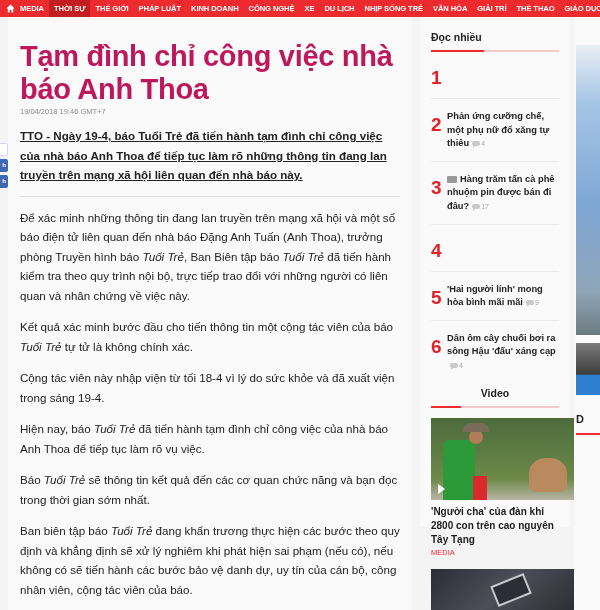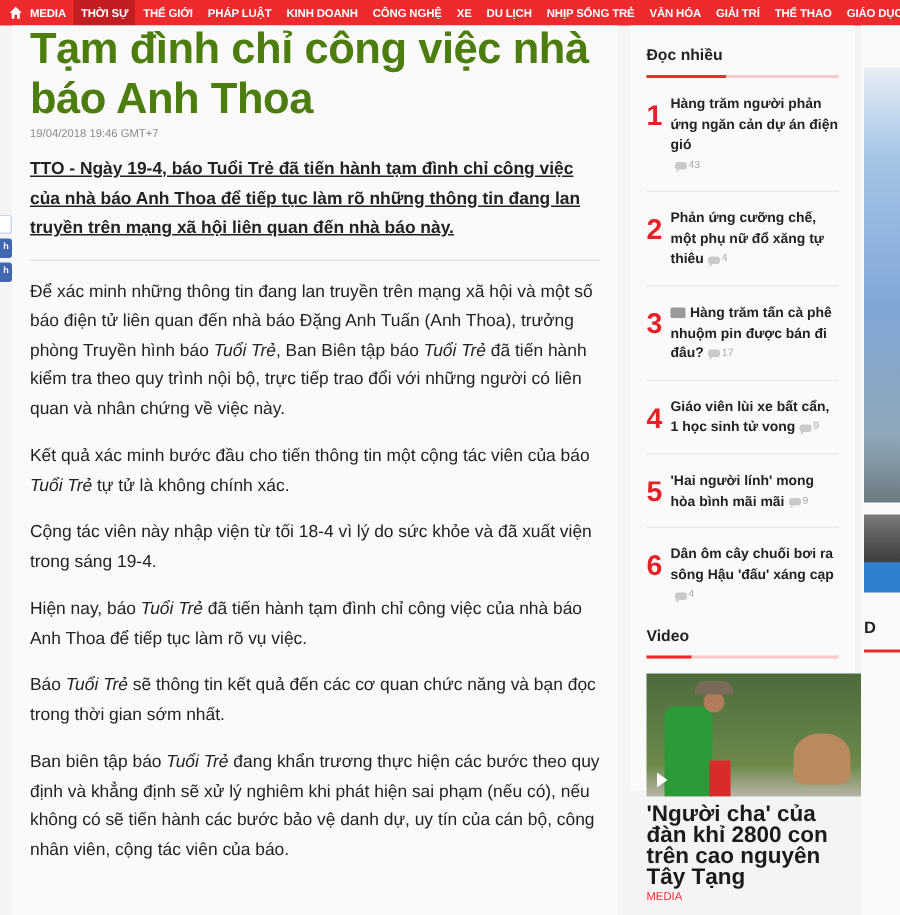--- a/index.html
+++ b/index.html
@@ -13,21 +13,21 @@
   .topnav .item.active { background: #c21e22; }
 
   
   .share { position: absolute; left: 0; top: 143px; width: 8px; }
   .share .s { width: 8px; height: 13px; margin-bottom: 3px; border-radius: 0 2px 2px 0; }
   .share .s1 { background: #fff; border: 1px solid #cfd6e4; border-left: none; }
   .share .s2, .share .s3 { background: #4267b2; color: #fff; font-size: 6px; line-height: 13px; text-align: center; font-weight: bold; }
 
   
   .article { position: absolute; left: 8px; top: 17px; width: 404px; height: 593px; background: #fafafa; padding: 0 12px; }
-  .title { font-size: 29px; font-weight: bold; line-height: 33px; color: #4d7c0f; letter-spacing: -0.3px; }
+  .title { font-size: 29px; font-weight: bold; line-height: 33px; color: #be185d; margin-top: 23px; letter-spacing: -0.3px; }
   .date { font-size: 7.5px; color: #8a8a8a; margin-top: 1px; }
   .sapo { font-size: 11.6px; font-weight: bold; line-height: 19.5px; color: #222; margin-top: 10px; text-decoration: underline; }
   .sep { height: 1px; background: #e3e3e3; margin: 11px 0 11px 0; }
   .body p { font-size: 11.6px; line-height: 19.5px; color: #222; margin-bottom: 12px; }
   .body p i { font-style: italic; }
 
   
   .sidebar { position: absolute; left: 420px; top: 17px; width: 150px; height: 510px; background: #fafafa; padding: 0 11px; }
   .sec-head { font-size: 10.5px; font-weight: bold; color: #222; margin-top: 14px; }
   .sec-line { position: relative; height: 2px; background: #f6c9ca; margin-top: 7px; }
@@ -42,21 +42,21 @@
   .cmt .b::after { content: ""; position: absolute; left: 1px; bottom: -2px; border-left: 2px solid #c9c9c9; border-bottom: 2px solid transparent; }
   .cam { display: inline-block; width: 10px; height: 7px; background: #999; border-radius: 1px; margin-right: 3px; vertical-align: middle; }
   .vthumb { width: 147px; height: 82px; margin-top: 10px; position: relative; overflow: hidden; }
   .vthumb1 { background: linear-gradient(180deg, #4d6a3b 0%, #5f7e45 45%, #6e8a4a 75%, #b8b4a6 100%); }
   .vthumb1 .man { position: absolute; left: 12px; top: 22px; width: 32px; height: 60px; background: #2d9a3a; border-radius: 6px 6px 0 0; }
   .vthumb1 .hat { position: absolute; left: 32px; top: 5px; width: 26px; height: 9px; background: #7a6a5a; border-radius: 10px 10px 2px 2px; }
   .vthumb1 .face { position: absolute; left: 38px; top: 12px; width: 14px; height: 14px; background: #b07c5a; border-radius: 50%; }
   .vthumb1 .red { position: absolute; left: 42px; top: 58px; width: 14px; height: 24px; background: #d92b2b; }
   .vthumb1 .monkey { position: absolute; left: 98px; top: 40px; width: 38px; height: 34px; background: #b98a5e; border-radius: 45% 45% 20% 20%; }
   .vthumb1 .play { position: absolute; left: 7px; bottom: 6px; width: 0; height: 0; border-left: 7px solid #fff; border-top: 5px solid transparent; border-bottom: 5px solid transparent; }
-  .vtitle { font-size: 15px; font-weight: bold; line-height: 14px; color: #1b1b1b; margin-top: 5px; }
+  .vtitle { font-size: 10px; font-weight: bold; line-height: 14px; color: #1b1b1b; margin-top: 5px; }
   .vcat { font-size: 7.5px; color: #ed2a2e; margin-top: 1px; }
   .vthumb2 { background: linear-gradient(135deg, #2a2d35 0%, #4c4f58 40%, #1d1f25 100%); margin-top: 12px; }
   .vthumb2 .bat { position: absolute; width: 36px; height: 22px; background: #2b2e36; border: 2px solid #c7c9cf; transform: rotate(-22deg); }
 
   
   .farright { position: absolute; left: 574px; top: 17px; width: 26px; height: 593px; background: #fafafa; }
   .farright .img1 { position: absolute; left: 2px; top: 28px; width: 24px; height: 290px; background: linear-gradient(180deg, #e8eef4 0%, #a5c5e6 20%, #7fa7d6 55%, #8fa6b8 85%, #6b7a80 100%); }
   .farright .img2 { position: absolute; left: 2px; top: 326px; width: 24px; height: 52px; background: linear-gradient(180deg, #7a7a7a 0%, #3d3d3d 60%, #2f7fd1 62%, #2f7fd1 100%); }
   .farright .d { position: absolute; left: 2px; top: 396px; font-size: 11px; font-weight: bold; color: #222; }
   .farright .l { position: absolute; left: 2px; top: 416px; width: 24px; height: 2px; background: #ed2a2e; }
@@ -108,63 +108,55 @@
 
 <div class="sidebar">
   <div class="sec-head">Đọc nhiều</div>
   <div class="sec-line">
       <div class="acc"></div>
     </div>
 
   <div>
     <div class="pop">
       <div class="num">1</div>
-      <div class="txt"><span>Hàng trăm người phản ứng ngăn cản dự án điện gió</span><br><span class="cmt">
-            <span class="b"></span>
-            <span>43</span>
-          </span></div>
     </div>
     <div class="pop">
       <div class="num">2</div>
       <div class="txt"><span>Phản ứng cưỡng chế, một phụ nữ đổ xăng tự thiêu</span><span class="cmt">
             <span class="b"></span>
             <span>4</span>
           </span></div>
     </div>
     <div class="pop">
       <div class="num">3</div>
       <div class="txt"><span class="cam"></span><span>Hàng trăm tấn cà phê nhuộm pin được bán đi đâu?</span><span class="cmt">
             <span class="b"></span>
             <span>17</span>
           </span></div>
     </div>
     <div class="pop">
       <div class="num">4</div>
-      <div class="txt"><span>Giáo viên lùi xe bất cẩn, 1 học sinh tử vong</span><span class="cmt">
-            <span class="b"></span>
-            <span>9</span>
-          </span></div>
     </div>
     <div class="pop">
       <div class="num">5</div>
       <div class="txt"><span>'Hai người lính' mong hòa bình mãi mãi</span><span class="cmt">
             <span class="b"></span>
             <span>9</span>
           </span></div>
     </div>
     <div class="pop">
       <div class="num">6</div>
       <div class="txt"><span>Dân ôm cây chuối bơi ra sông Hậu 'đấu' xáng cạp</span><br><span class="cmt">
             <span class="b"></span>
             <span>4</span>
           </span></div>
     </div>
   </div>
 
-  <div class="sec-head" style="margin-top:4px;">Video</div>
+  <div class="sec-head" style="margin-top:4px;text-align:center;">Video</div>
   <div class="sec-line video">
       <div class="acc"></div>
     </div>
 
   <div class="vthumb vthumb1">
     <div class="man"></div>
       <div class="face"></div>
       <div class="hat"></div>
       <div class="red"></div>
       <div class="monkey"></div>

